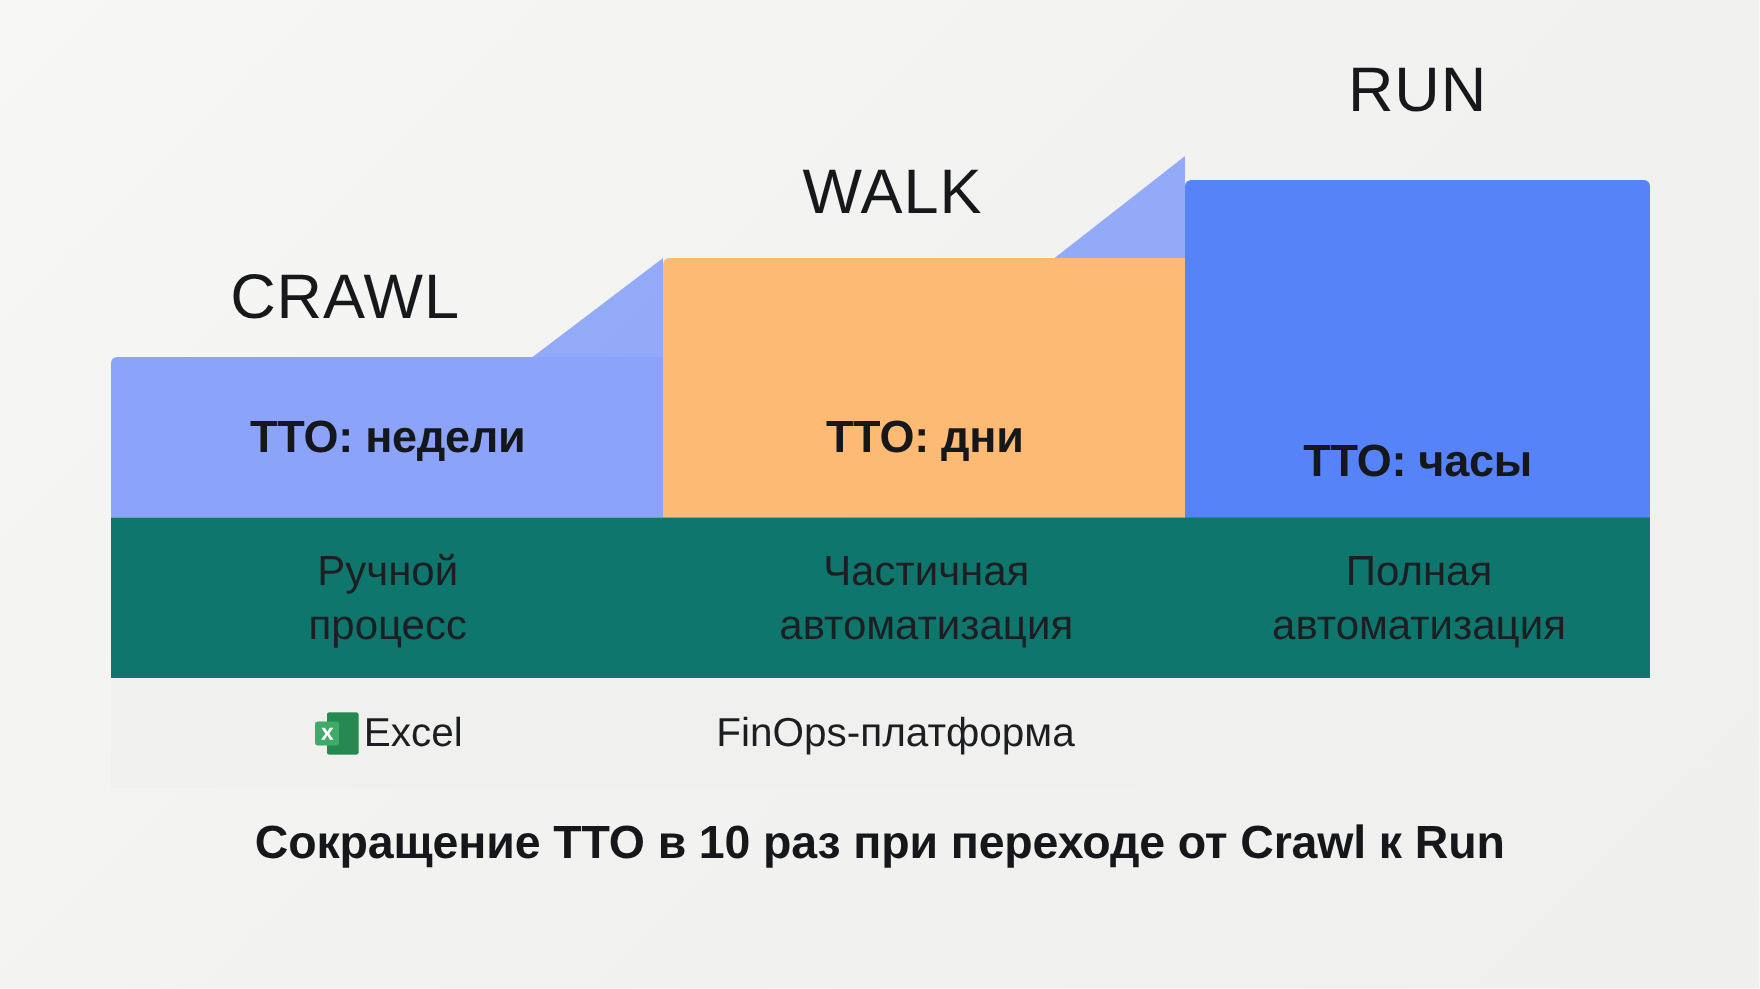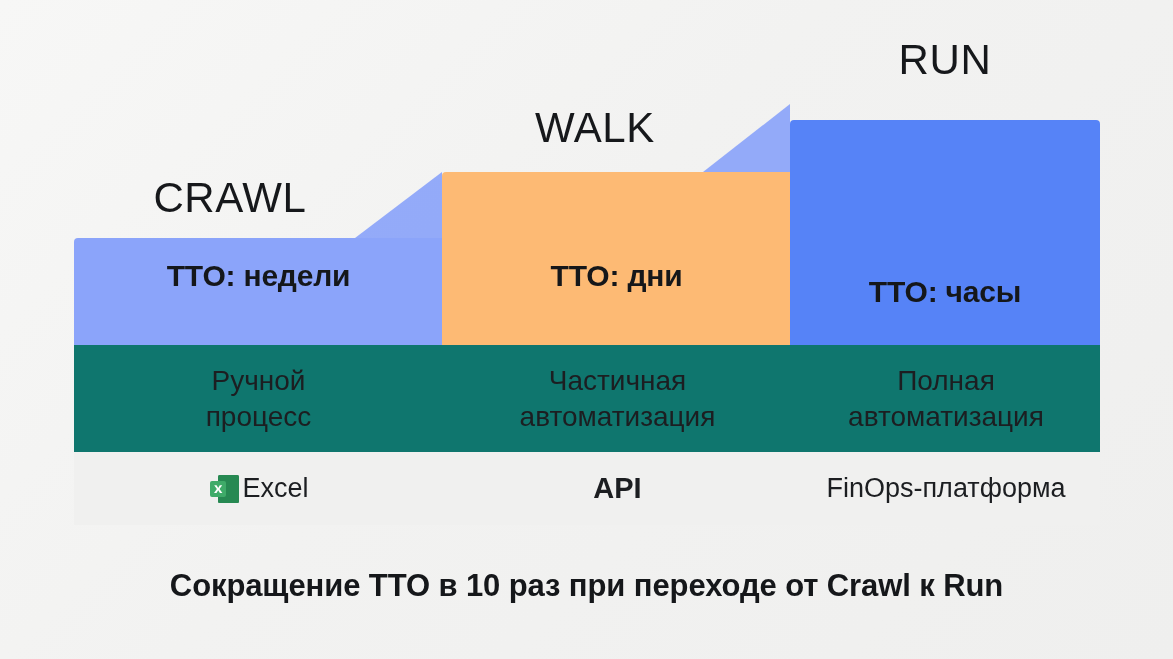--- a/index.html
+++ b/index.html
@@ -44,21 +44,21 @@
     display: flex;
     align-items: flex-end;
     justify-content: center;
   }
 
   .bar-inner-label {
     font-size: 30px;
     font-weight: 700;
     color: #15171a;
     letter-spacing: -0.2px;
-    padding-bottom: 52px;
+    padding-bottom: 36px;
     white-space: nowrap;
   }
 
   .bar-crawl {
     left: 74px;
     top: 238px;
     width: 369px;
     height: 107px;
     background: #8ba4fa;
     border-top-left-radius: 4px;
@@ -159,21 +159,21 @@
     width: 34px;
     height: 34px;
     display: block;
     flex: 0 0 auto;
   }
 
   
   .summary {
     position: absolute;
     left: 0;
-    top: 568px;
+    top: 544px;
     width: 1173px;
     text-align: center;
     font-size: 31px;
     font-weight: 700;
     color: #15171a;
     letter-spacing: -0.1px;
     white-space: nowrap;
   }
 </style>
 </head>
@@ -231,23 +231,20 @@
         <div class="tool-with-icon">
           <svg class="excel-icon" viewBox="0 0 34 34">
             <rect x="10" y="3" width="21" height="28" rx="1.5" fill="#1e6f43"></rect>
             <rect x="10" y="3" width="21" height="28" rx="1.5" fill="#2f9e5f" opacity="0.55"></rect>
             <rect x="2" y="9" width="16" height="16" rx="2" fill="#3fab69"></rect>
             <path d="M6.2 13.2 L8.6 13.2 L10.2 15.9 L11.8 13.2 L14.2 13.2 L11.5 17.1 L14.4 21.1 L11.9 21.1 L10.2 18.2 L8.5 21.1 L6.0 21.1 L8.9 17.1 Z" fill="#ffffff"></path>
           </svg>
           <span class="tool-text">Excel</span>
         </div>
       </div>
-      <div class="pcell pcell-2">
-        <span class="tool-text bold">API</span>
-      </div>
       <div class="pcell pcell-3">
         <span class="tool-text">FinOps-платформа</span>
       </div>
     </div>
   </div>
 
   <div class="summary">Сокращение TTO в 10 раз при переходе от Crawl к Run</div>
 
 </div>
 

